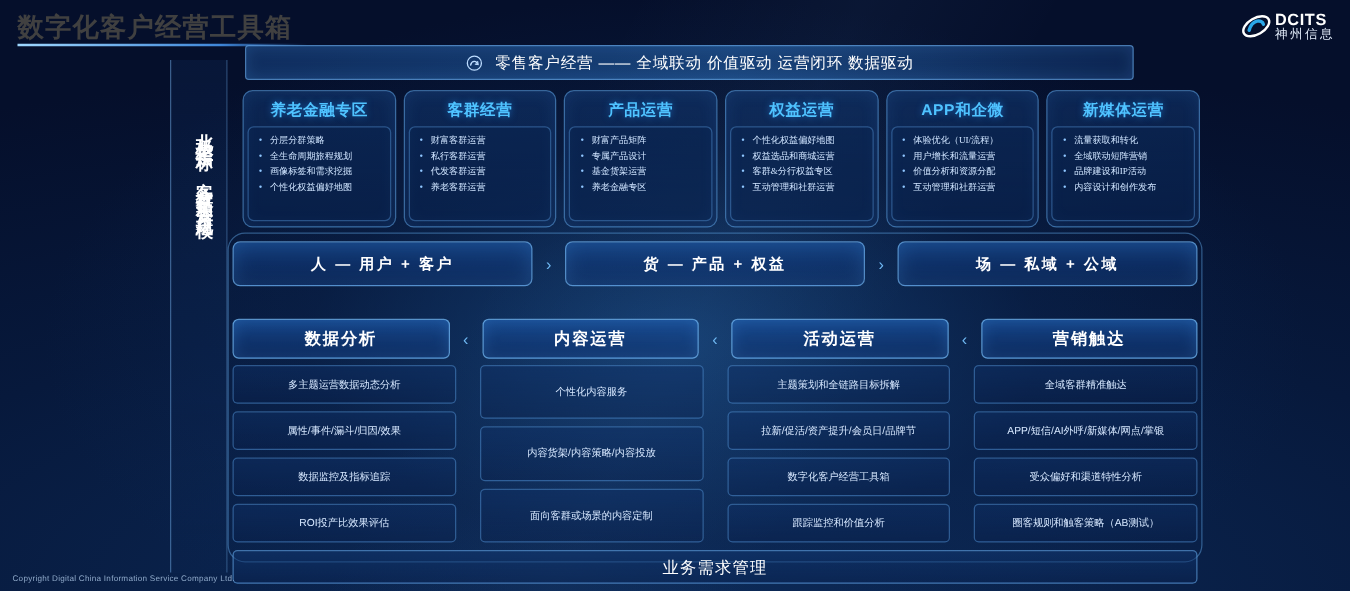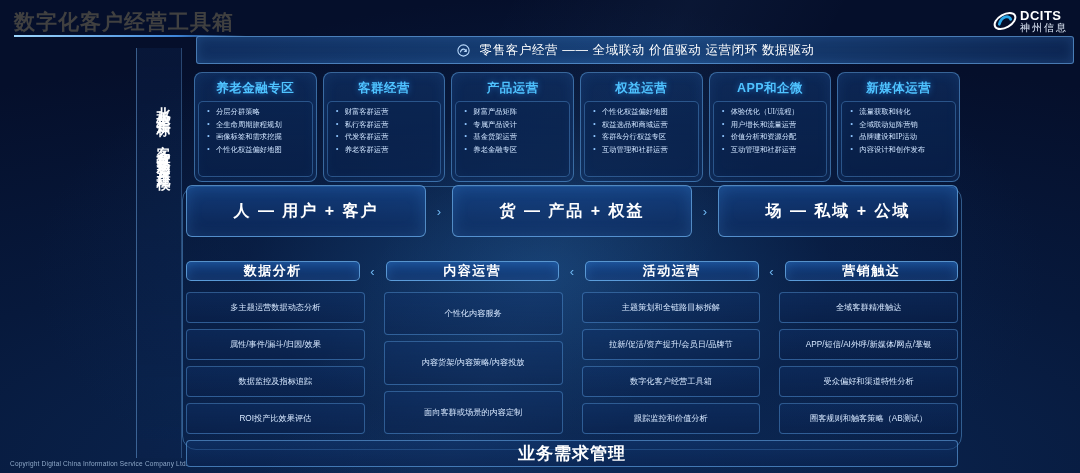--- a/index.html
+++ b/index.html
@@ -50,21 +50,21 @@
   }
   .vtext {
     position: absolute; left: 146px; top: 96px; width: 26px;
     writing-mode: vertical-rl; text-orientation: upright;
     font-size: 14px; font-weight: bold; color: #ffffff;
     letter-spacing: 4px; line-height: 1.25;
   }
 
   
   .ribbon {
-    position: absolute; left: 196px; top: 36px; width: 878px; height: 28px;
+    position: absolute; left: 196px; top: 36px; width: 711px; height: 28px;
     border: 1px solid rgba(120,190,255,0.55);
     border-radius: 3px;
     background: linear-gradient(90deg, rgba(26,74,140,0.55), rgba(40,104,178,0.55) 55%, rgba(22,62,124,0.5));
     display: flex; align-items: center; justify-content: center; gap: 9px;
     box-shadow: inset 0 0 12px rgba(90,170,255,0.18);
   }
   .ribbon .rtext { font-size: 12.5px; color: #ffffff; letter-spacing: .6px; }
   .swirl { width: 15px; height: 15px; display:block; flex: none; }
 
   
@@ -98,44 +98,44 @@
   }
   .card-body li::before {
     content: "•"; position: absolute; left: 2px; top: -1px;
     color: #8fc6ff; font-size: 8px;
   }
 
   
   .flowrow { position: absolute; left: 186px; top: 192px; width: 772px; height: 38px;
              display: flex; align-items: center; }
   .flowbar {
-    flex: 1 1 0; height: 52px;
+    flex: 1 1 0; height: 36px;
     border: 1px solid rgba(124,196,255,0.62);
     border-radius: 6px;
     background: linear-gradient(180deg, rgba(22,70,140,0.75), rgba(13,42,96,0.55));
     display: flex; align-items: center; justify-content: center;
-    font-size: 16px; font-weight: bold; color: #ffffff; letter-spacing: 2px;
+    font-size: 12px; font-weight: bold; color: #ffffff; letter-spacing: 2px;
     box-shadow: inset 0 0 16px rgba(80,170,255,0.20);
   }
   .arrow-r { flex: none; width: 26px; text-align: center; color: #6fb8f2; font-size: 13px; }
   .arrow-l { flex: none; width: 26px; text-align: center; color: #6fb8f2; font-size: 13px; }
 
   
   .loop {
     position: absolute; left: 182px; top: 186px; width: 780px; height: 264px;
     border: 1px solid rgba(100,170,235,0.45);
     border-radius: 14px;
     pointer-events: none;
   }
 
   
   .secrow { position: absolute; left: 186px; top: 258px; width: 772px; height: 26px;
             display: flex; align-items: center; }
   .sechead {
-    flex: 1 1 0; height: 20px;
+    flex: 1 1 0; height: 32px;
     border: 1px solid rgba(124,196,255,0.68);
     border-radius: 5px;
     background: linear-gradient(180deg, rgba(24,78,152,0.8), rgba(14,46,104,0.6));
     display: flex; align-items: center; justify-content: center;
     font-size: 13px; font-weight: bold; color: #ffffff; letter-spacing: 1.5px;
     box-shadow: inset 0 0 12px rgba(80,170,255,0.22);
   }
 
   
   .grid { position: absolute; left: 186px; top: 292px; width: 772px; height: 142px;
@@ -151,21 +151,21 @@
     white-space: nowrap;
   }
 
   
   .bottombar {
     position: absolute; left: 186px; top: 440px; width: 772px; height: 27px;
     border: 1px solid rgba(110,180,245,0.55);
     border-radius: 4px;
     background: linear-gradient(180deg, rgba(17,55,112,0.55), rgba(11,36,84,0.4));
     display: flex; align-items: center; justify-content: center;
-    font-size: 17px; font-weight: bold; color: #ffffff; letter-spacing: 1px;
+    font-size: 13px; font-weight: normal; color: #ffffff; letter-spacing: 1px;
   }
   .copyright {
     position: absolute; left: 10px; bottom: 6px;
     font-size: 6.5px; color: #8fa9c9; letter-spacing: .2px;
   }
 </style>
 </head>
 <body>
 
 <div class="sheen"></div>

